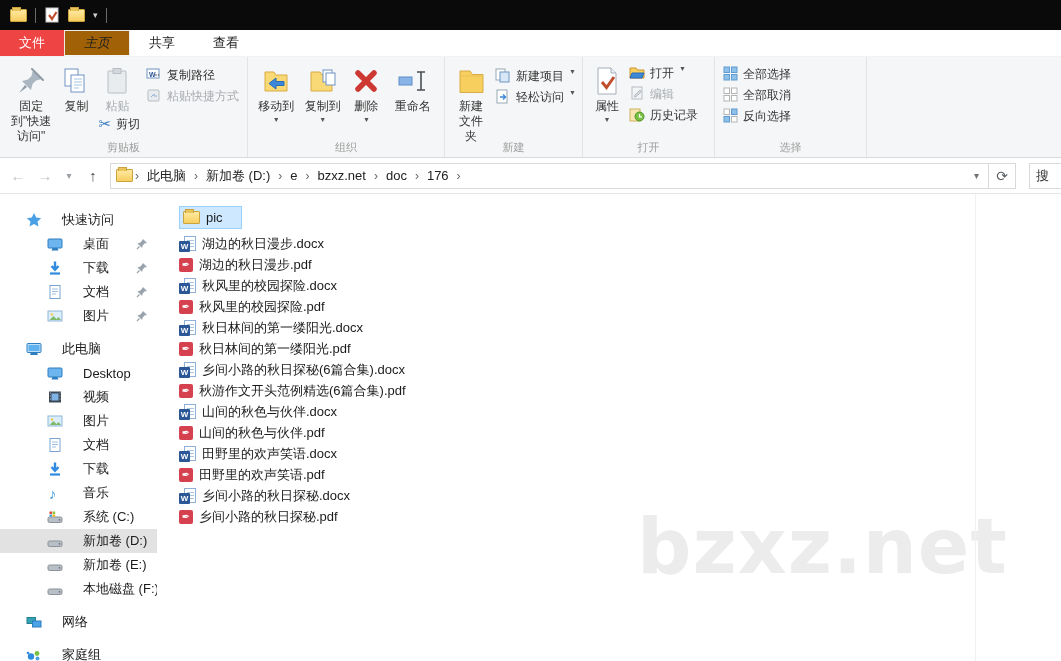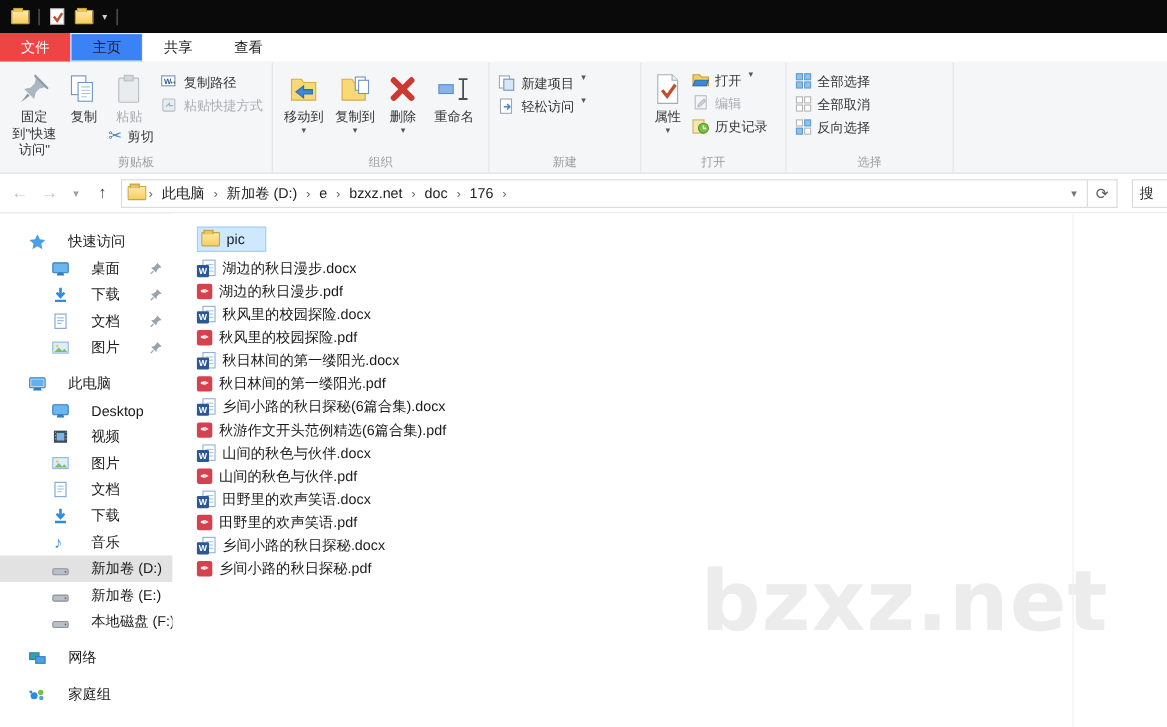--- a/index.html
+++ b/index.html
@@ -10,21 +10,21 @@
   .titlebar { height:30px; background:#0a0a0a; display:flex; align-items:center; padding-left:10px; gap:8px; }
   .qat-sep { width:1px; height:15px; background:#6a6a6a; }
   .tb-folder { position:relative; width:17px; height:13px; background:linear-gradient(180deg,#ffe9a2,#f7cf5f); border:1px solid #caa33c; border-radius:1px; }
   .tb-folder::before { content:""; position:absolute; top:-3px; left:1px; width:7px; height:3px; background:#e9c45a; border:1px solid #caa33c; border-bottom:none; border-radius:1px 1px 0 0; }
   .tb-chev { color:#cfcfcf; font-size:9px; line-height:1; }
 
   
   .tabrow { height:27px; background:#fff; display:flex; border-bottom:1px solid #f2f2f2; }
   .tab { padding:0 19px; display:flex; align-items:center; font-size:13px; color:#1f1f1f; cursor:default; }
   .tab-file { background:#ef4444; color:#fff; }
-  .tab.active { border:1px solid #ececec; border-bottom:1px solid #f5f6f7; background:#3b82f6; }
+  .tab.active { border:1px solid #ececec; border-bottom:1px solid #f5f6f7; background:#a16207;font-style:italic; }
 
   
   .ribbon { height:101px; background:#f5f6f7; border-bottom:1px solid #d9dadb; display:flex; }
   .rgroup { position:relative; border-right:1px solid #e3e4e5; padding:4px 5px 17px 5px; display:flex; align-items:flex-start; }
   .rgroup-label { position:absolute; bottom:2px; left:0; right:0; text-align:center; font-size:11px; color:#9d9d9d; }
   .bigbtn { display:flex; flex-direction:column; align-items:center; padding:2px 5px; font-size:12px; color:#343434; text-align:center; line-height:1.25; }
   .bigbtn .bicon { height:36px; display:flex; align-items:center; justify-content:center; }
   .smallbtn { display:flex; align-items:flex-start; gap:5px; font-size:12px; color:#343434; height:21px; padding:0 3px; white-space:nowrap; }
   .disabled { color:#a9adb1 !important; }
   .caret { font-size:7px; color:#555; line-height:1; }
@@ -189,20 +189,29 @@
             <rect x="2" y="8" width="13" height="8" fill="#8ab4e8" stroke="#5a8cc8"></rect>
             <path d="M24 3 v18 M20 3 h8 M20 21 h8" stroke="#4a4f54" stroke-width="1.6" fill="none"></path>
           </svg>
       </span>
       <span>重命名</span>
     </div>
     <div class="rgroup-label">组织</div>
   </div>
 
   <div class="rgroup" style="width:138px">
+    <div class="bigbtn" style="width:54px">
+      <span class="bicon">
+        <svg width="32" height="30">
+            <path d="M5 5 h10 l2.5 3.5 H28 v18 H5 z" fill="#f7cf5f" stroke="#d8ab45"></path>
+            <path d="M5 10 h23" stroke="#e9c05a"></path>
+          </svg>
+      </span>
+      <span>新建文件夹</span>
+    </div>
     <div class="rcol" style="margin-top:7px">
       <div class="smallbtn">
         <svg width="16" height="15">
             <rect x="1" y="1" width="9" height="11" fill="#fff" stroke="#9aa7b5"></rect>
             <rect x="5" y="4" width="9" height="10" fill="#d7e7f7" stroke="#7094c4"></rect>
           </svg>
         <span>新建项目</span>
         <span class="caret">▼</span>
       </div>
       <div class="smallbtn">
@@ -446,20 +455,33 @@
       <span>下载</span>
     </div>
     <div class="side-item child">
       <span class="sicon">
           <svg width="16" height="16">
             <text x="2" y="13.5" font-size="15" fill="#3c99e6">♪</text>
           </svg>
         </span>
       <span>音乐</span>
     </div>
+    <div class="side-item child">
+      <span class="sicon">
+          <svg width="16" height="16">
+            <rect x="1" y="8" width="14" height="5.5" rx="1.5" fill="#b9bfc6" stroke="#8b9299"></rect>
+            <circle cx="12.5" cy="10.8" r="0.9" fill="#6f767d"></circle>
+            <rect x="2.5" y="2.5" width="2.6" height="2.6" fill="#e24a3b"></rect>
+            <rect x="5.6" y="2.5" width="2.6" height="2.6" fill="#8dc63f"></rect>
+            <rect x="2.5" y="5.6" width="2.6" height="2" fill="#36a0e0"></rect>
+            <rect x="5.6" y="5.6" width="2.6" height="2" fill="#f7b500"></rect>
+          </svg>
+        </span>
+      <span>系统 (C:)</span>
+    </div>
     <div class="side-item child selected">
       <span class="sicon">
           <svg width="16" height="16">
             <rect x="1" y="8" width="14" height="5.5" rx="1.5" fill="#b9bfc6" stroke="#8b9299"></rect>
             <circle cx="12.5" cy="10.8" r="0.9" fill="#6f767d"></circle>
           </svg>
         </span>
       <span>新加卷 (D:)</span>
     </div>
     <div class="side-item child">

